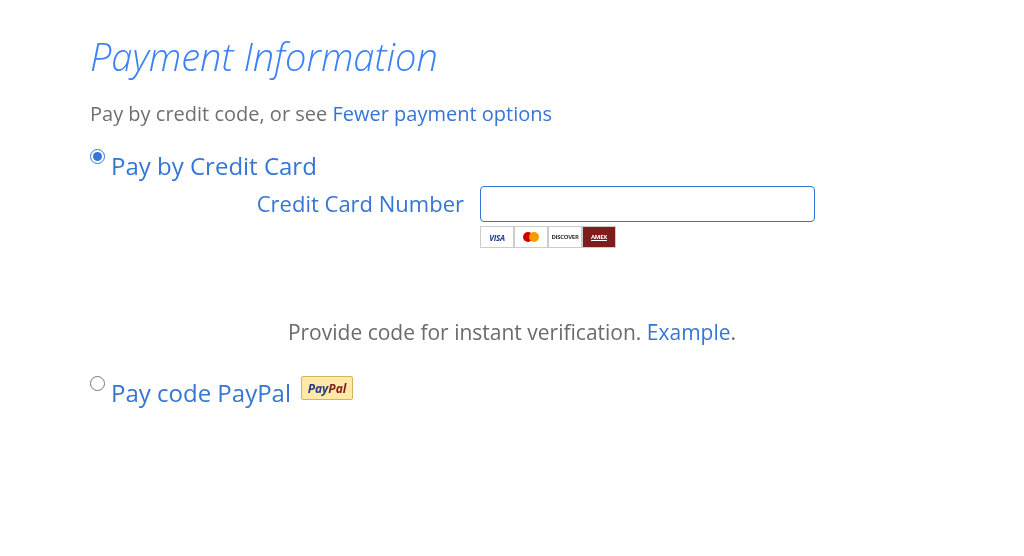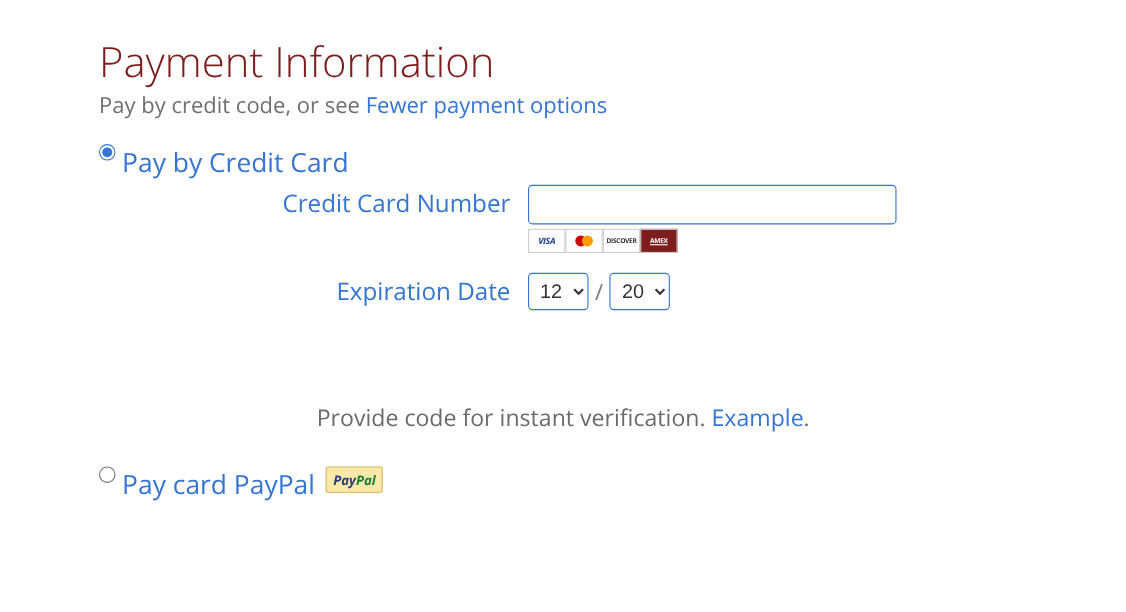--- a/index.html
+++ b/index.html
@@ -5,23 +5,25 @@
     * { box-sizing: border-box; margin: 0; padding: 0; }
     body {
       font-family: -apple-system, BlinkMacSystemFont, "Segoe UI", "Open Sans", Helvetica, Arial, sans-serif;
       background: #fff;
       color: #555;
       padding: 30px 90px;
       font-size: 20px;
       width: 1024px;
     }
     h1.title {
-      color: #7f1d1d;
+      color: #3b82f6;
       font-weight: 300;
       font-size: 38px;
+      margin-bottom: 18px;
+      font-style: italic;
     }
     .subtitle {
       font-size: 20px;
       color: #707070;
       margin-bottom: 22px;
     }
     .subtitle a { color: #3575d3; text-decoration: none; }
     .option-block { margin-bottom: 10px; }
     .option-row {
       display: flex;
@@ -107,21 +109,21 @@
     .paypal-badge {
       display:inline-flex; align-items:center; justify-content:center;
       width:52px; height:24px;
       background:#ffe9a8;
       border:1px solid #d0b45e;
       border-radius:2px;
       font-size:12px; font-weight:bold; font-style:italic;
       margin-left:4px;
     }
     .paypal-badge .pp-p { color:#253b80; }
-    .paypal-badge .pp-al { color:#15803d; }
+    .paypal-badge .pp-al { color:#7f1d1d; }
   </style>
 </head>
 <body>
 
 <h1 class="title">Payment Information</h1>
 
 <p class="subtitle">
   <span>Pay by credit code, or see </span><a href="#">Fewer payment options</a>
 </p>
 
@@ -143,40 +145,28 @@
               <circle cx="14" cy="7" r="5" fill="#ff9900"></circle>
             </svg>
         </span>
         <span class="card-icon disc">DISCOVER</span>
         <span class="card-icon amex">AMEX</span>
       </div>
     </div>
   </div>
 
 
-  <div class="form-row" style="margin-top:18px">
-    <div class="form-label">Expiration Date</div>
-    <div class="form-control" style="display:flex;align-items:center;">
-      <select class="exp">
-        <option>12</option>
-      </select>
-      <span class="slash">/</span>
-      <select class="exp">
-        <option>20</option>
-      </select>
-    </div>
-  </div>
 </div>
 
 <p class="verify">
   <span>Provide code for instant verification. </span><a href="#">Example</a><span>.</span>
 </p>
 
 <div class="option-block">
   <div class="option-row">
     <input type="radio" name="paymethod" style="">
-    <span class="option-label">Pay card PayPal</span>
+    <span class="option-label">Pay code PayPal</span>
     <span class="paypal-badge">
       <span class="pp-p">Pay</span>
         <span class="pp-al">Pal</span>
     </span>
   </div>
 </div>
 
 </body></html>

